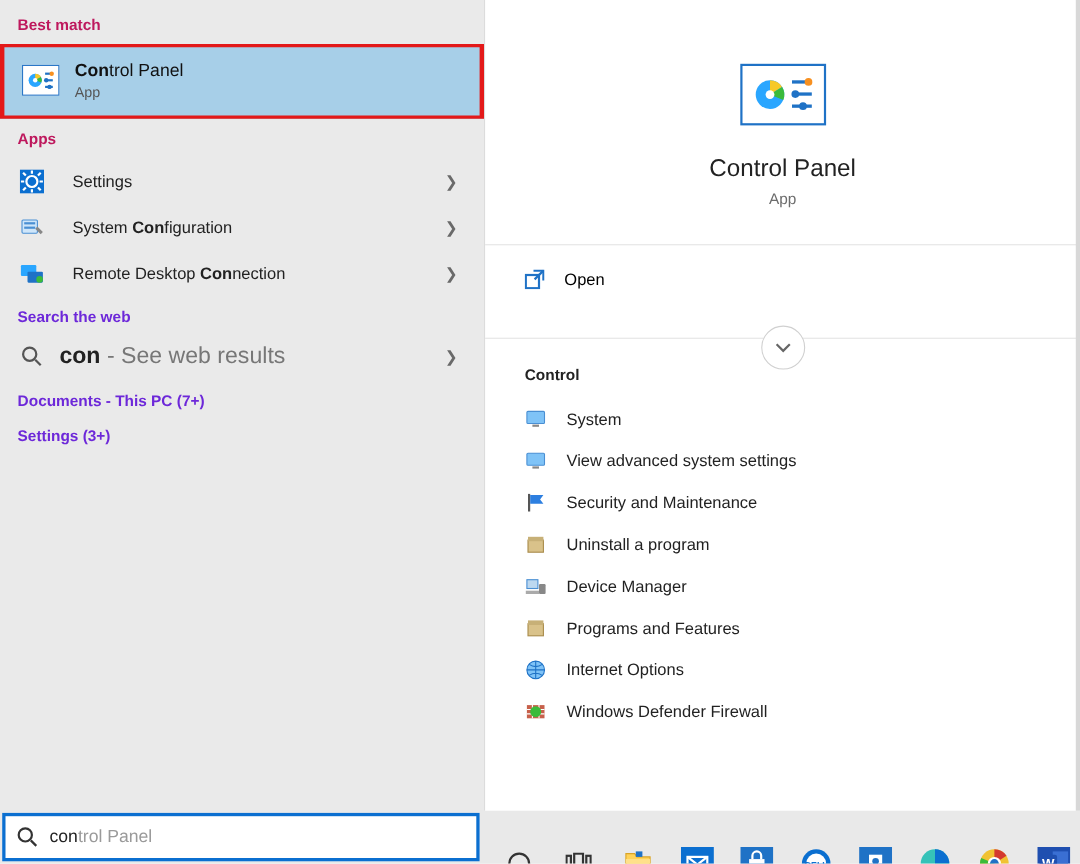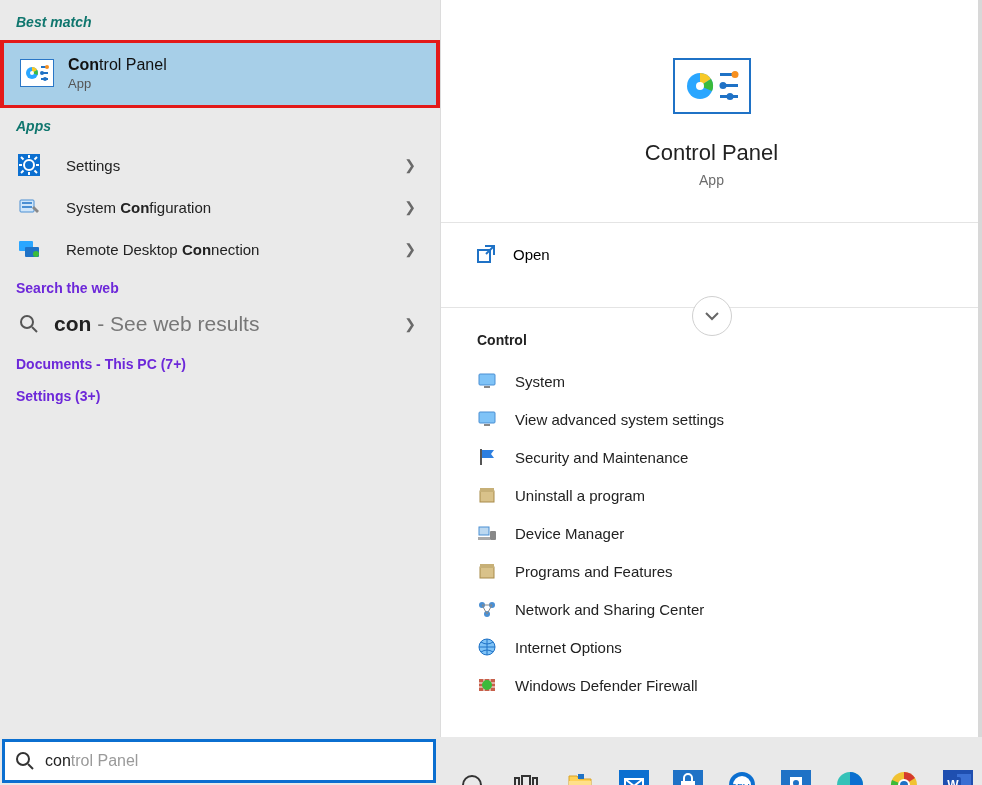--- a/index.html
+++ b/index.html
@@ -1,21 +1,21 @@
 <!DOCTYPE html>
 <html><head>
 <meta charset="utf-8">
 <style>
   * { box-sizing: border-box; margin: 0; padding: 0; font-family: "Segoe UI", Tahoma, sans-serif; }
   html,body { width: 982px; height: 785px; overflow: hidden; background:#eaeaea; }
   .root { display:flex; flex-direction:column; width:982px; height:785px; }
   .panel { display:flex; flex:1; min-height:0; }
   .left { width:440px; background:#eaeaea; display:flex; flex-direction:column; padding-top:4px;}
   .right { flex:1; background:#ffffff; position:relative; border-left:1px solid #dcdcdc;}
-  .section-label { font-size:14px; font-weight:600; color:#0f766e; padding:10px 16px 10px 16px;font-style:italic;}
+  .section-label { font-size:14px; font-weight:600; color:#be185d; padding:10px 16px 10px 16px;}
   .best-match { display:flex; align-items:center; gap:14px; padding:12px 16px 14px 16px; background:#a7cfe8; border:3px solid #e31919; border-left-width:4px; border-right-width:4px; }
   .bm-icon { width:34px; height:28px; background:#ffffff; border:1px solid #2a77c7; display:flex; align-items:center; justify-content:center;}
   .bm-title { font-size:16px; color:#111; line-height:1.2;}
   .bm-sub { font-size:13px; color:#555; margin-top:2px;}
   .app-row { display:flex; align-items:center; gap:26px; padding:10px 16px 10px 18px; color:#222; position:relative; }
   .app-row .lbl { flex:1; font-size:15px;}
   .chev { color:#6a6a6a; font-size:14px; padding-right:8px;}
   .app-icon { width:22px; height:22px; display:flex; align-items:center; justify-content:center;}
   .web-row { display:flex; align-items:center; gap:14px; padding:10px 16px 10px 18px;}
   .web-row .lbl { flex:1; font-size:21px; color:#222;}
@@ -234,31 +234,20 @@
               <svg width="20" height="20" viewBox="0 0 20 20">
                 <rect x="3" y="6" width="14" height="11" fill="#d9c28a" stroke="#a88b4a"></rect>
                 <rect x="3" y="3" width="14" height="4" fill="#c7b077"></rect>
               </svg>
             </div>
           <span>Programs and Features</span>
         </div>
         <div class="recent-item">
           <div class="ric">
               <svg width="20" height="20" viewBox="0 0 20 20">
-                <circle cx="5" cy="6" r="3" fill="#4a8fd3"></circle>
-                <circle cx="15" cy="6" r="3" fill="#4a8fd3"></circle>
-                <circle cx="10" cy="15" r="3" fill="#4a8fd3"></circle>
-                <path d="M5 6 L15 6 L10 15 Z" fill="none" stroke="#888"></path>
-              </svg>
-            </div>
-          <span>Network and Sharing Center</span>
-        </div>
-        <div class="recent-item">
-          <div class="ric">
-              <svg width="20" height="20" viewBox="0 0 20 20">
                 <circle cx="10" cy="10" r="8" fill="#7fc3f7" stroke="#1f72c6"></circle>
                 <path d="M2 10 h16 M10 2 v16 M4 5 q6 4 12 0 M4 15 q6 -4 12 0" fill="none" stroke="#1f72c6"></path>
               </svg>
             </div>
           <span>Internet Options</span>
         </div>
         <div class="recent-item">
           <div class="ric">
               <svg width="20" height="20" viewBox="0 0 20 20">
                 <rect x="2" y="4" width="16" height="12" fill="#c7604a"></rect>

